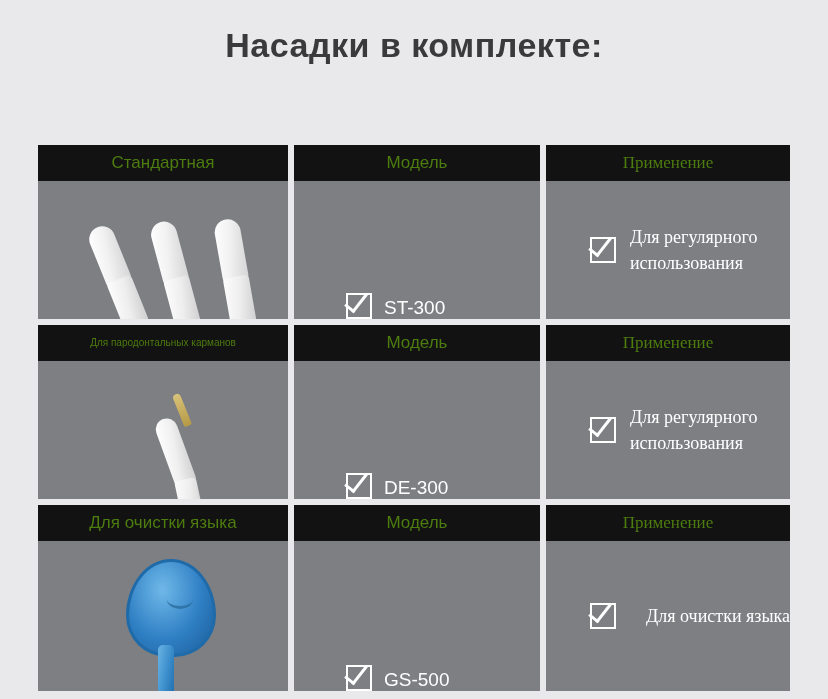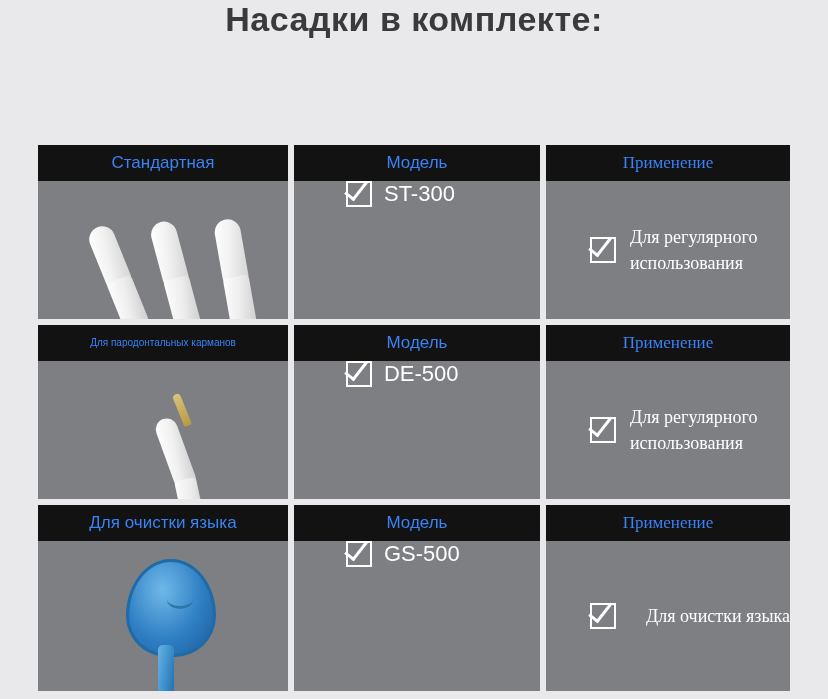--- a/index.html
+++ b/index.html
@@ -18,20 +18,21 @@
     width: 828px;
     height: 699px;
     box-sizing: border-box;
   }
   .title {
     text-align: center;
     font-size: 34px;
     font-weight: bold;
     color: #3a3a3c;
     letter-spacing: 0.5px;
+    padding-top: 26px;
     padding-bottom: 0;
   }
   .table {
     position: absolute;
     left: 38px;
     top: 145px;
     width: 752px;
     display: flex;
     flex-direction: column;
     gap: 0;
@@ -51,21 +52,21 @@
   .col-use {
     width: 246px;
     font-family: Liberation Serif, serif;
   }
   .cell {
     display: flex;
     flex-direction: column;
   }
   .hdr {
     background: #121212;
-    color: #3b82f6;
+    color: #4d7c0f;
     text-align: center;
     font-size: 17px;
     line-height: 36px;
     height: 36px;
     overflow: hidden;
     white-space: nowrap;
   }
   .hdr.small {
     font-size: 10px;
   }
@@ -74,25 +75,25 @@
     position: relative;
     overflow: hidden;
   }
   .body.h1 { height: 138px; }
   .body.h2 { height: 138px; }
   .body.h3 { height: 150px; }
 
   .value-wrap {
     height: 100%;
     display: flex;
-    align-items: flex-start;
+    align-items: flex-end;
     justify-content: center;
     gap: 8px;
     color: #ffffff;
-    font-size: 22px;
+    font-size: 19px;
   }
   .value-wrap.left {
     justify-content: flex-start;
     padding-left: 52px;
     box-sizing: border-box;
   }
   .use-wrap {
     height: 100%;
     display: flex;
     align-items: center;
@@ -277,21 +278,21 @@
                 <div class="stem2"></div>
               </div>
           </div>
         </div>
       </div>
       <div class="cell col-model">
         <div class="hdr">Модель</div>
         <div class="body h2">
           <div class="value-wrap left">
             <span class="checkbox"></span>
-            <span>DE-500</span>
+            <span>DE-300</span>
           </div>
         </div>
       </div>
       <div class="cell col-use">
         <div class="hdr">Применение</div>
         <div class="body h2">
           <div class="use-wrap">
             <span class="checkbox"></span>
             <span class="use-text">Для регулярного использования</span>
           </div>

